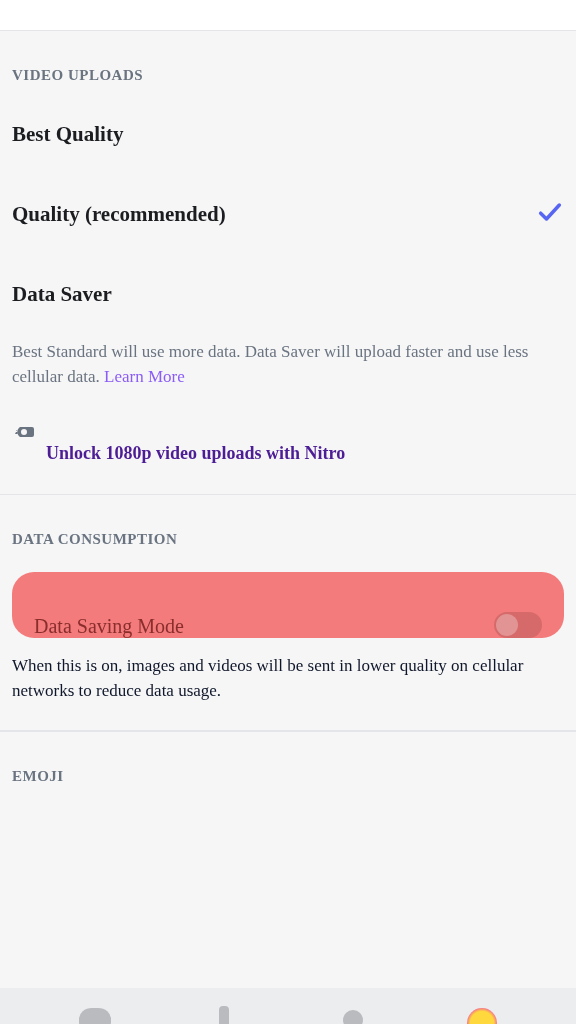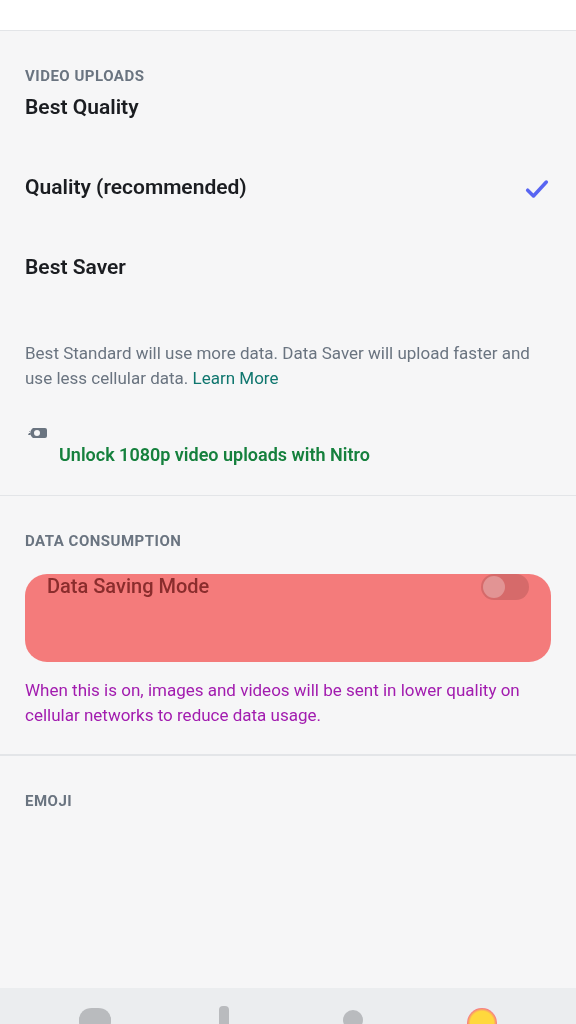--- a/index.html
+++ b/index.html
@@ -10,34 +10,35 @@
     background: #f6f6f7;
     color: #2e3338;
     overflow: hidden;
   }
   .top-spacer {
     height: 31px;
     background: #ffffff;
     border-bottom: 1px solid #e3e5e8;
   }
   .section {
-    padding: 0 25px;
+    padding: 0 12px;
+    font-family: Liberation Serif, serif;
   }
   .section-header {
     font-size: 15px;
     font-weight: 700;
     letter-spacing: 0.5px;
     color: #6a7480;
     text-transform: uppercase;
     padding-top: 36px;
     padding-bottom: 10px;
   }
   .option-row {
     display: flex;
-    align-items: flex-start;
+    align-items: center;
     justify-content: space-between;
     min-height: 80px;
     cursor: pointer;
   }
   .option-label {
     font-size: 21px;
     font-weight: 600;
     color: #1b1d21;
   }
   .check-icon svg {
@@ -49,56 +50,56 @@
     stroke-linecap: round;
     stroke-linejoin: round;
   }
   .desc-text {
     font-size: 17px;
     line-height: 1.45;
     color: #6a7480;
     padding-top: 6px;
   }
   .link {
-    color: #0f766e;
+    color: #8b5cf6;
     cursor: pointer;
   }
   .nitro-row {
     display: flex;
     align-items: center;
     gap: 10px;
     padding-top: 14px;
     padding-bottom: 30px;
   }
   .nitro-link {
     font-size: 18px;
     font-weight: 600;
-    color: #15803d;
+    color: #4c1d95;
     cursor: pointer;
     margin-top: 40px;
   }
   .nitro-icon svg {
     width: 24px;
     height: 24px;
     fill: #6a7480;
   }
   .divider {
     height: 1px;
     background: #e3e5e8;
     width: 100%;
   }
   .highlighted-row {
     background: #f47b7b;
     border-radius: 22px;
     margin: 14px 0 10px 0;
     padding: 0 22px;
     display: flex;
-    align-items: flex-start;
+    align-items: flex-end;
     justify-content: space-between;
-    height: 88px;
+    height: 66px;
   }
   .highlighted-label {
     font-size: 20px;
     font-weight: 500;
     color: #8a2d2d;
   }
   .toggle {
     position: relative;
     width: 48px;
     height: 26px;
@@ -141,21 +142,21 @@
   .embed-label {
     font-size: 21px;
     font-weight: 500;
     color: #1b1d21;
     line-height: 1.35;
     flex: 1;
   }
   .sub-desc {
     font-size: 17px;
     line-height: 1.45;
-    color: #a21caf;
+    color: #0f172a;
     padding-top: 6px;
     padding-bottom: 26px;
   }
   .bottom-nav {
     position: absolute;
     bottom: 0;
     left: 0;
     right: 0;
     height: 36px;
     background: #ebedef;
@@ -216,21 +217,21 @@
   <div class="option-row">
     <div class="option-label">Quality (recommended)</div>
     <span class="check-icon">
       <svg viewBox="0 0 24 24">
           <polyline points="4 13 9 18 20 6"></polyline>
         </svg>
     </span>
   </div>
 
   <div class="option-row">
-    <div class="option-label">Best Saver</div>
+    <div class="option-label">Data Saver</div>
   </div>
 
   <div class="desc-text">
     <span>Best Standard will use more data. Data Saver will upload faster and use less cellular data. </span><span class="link">Learn More</span>
   </div>
 
   <div class="nitro-row">
     <span class="nitro-icon">
       <svg viewBox="0 0 24 24">
           <path d="M2 10h3l-2 4h3L4 10zm6-3h12a2 2 0 0 1 2 2v6a2 2 0 0 1-2 2H8a6 6 0 0 1 0-10zm7 5a3 3 0 1 0-6 0 3 3 0 0 0 6 0z"></path>

